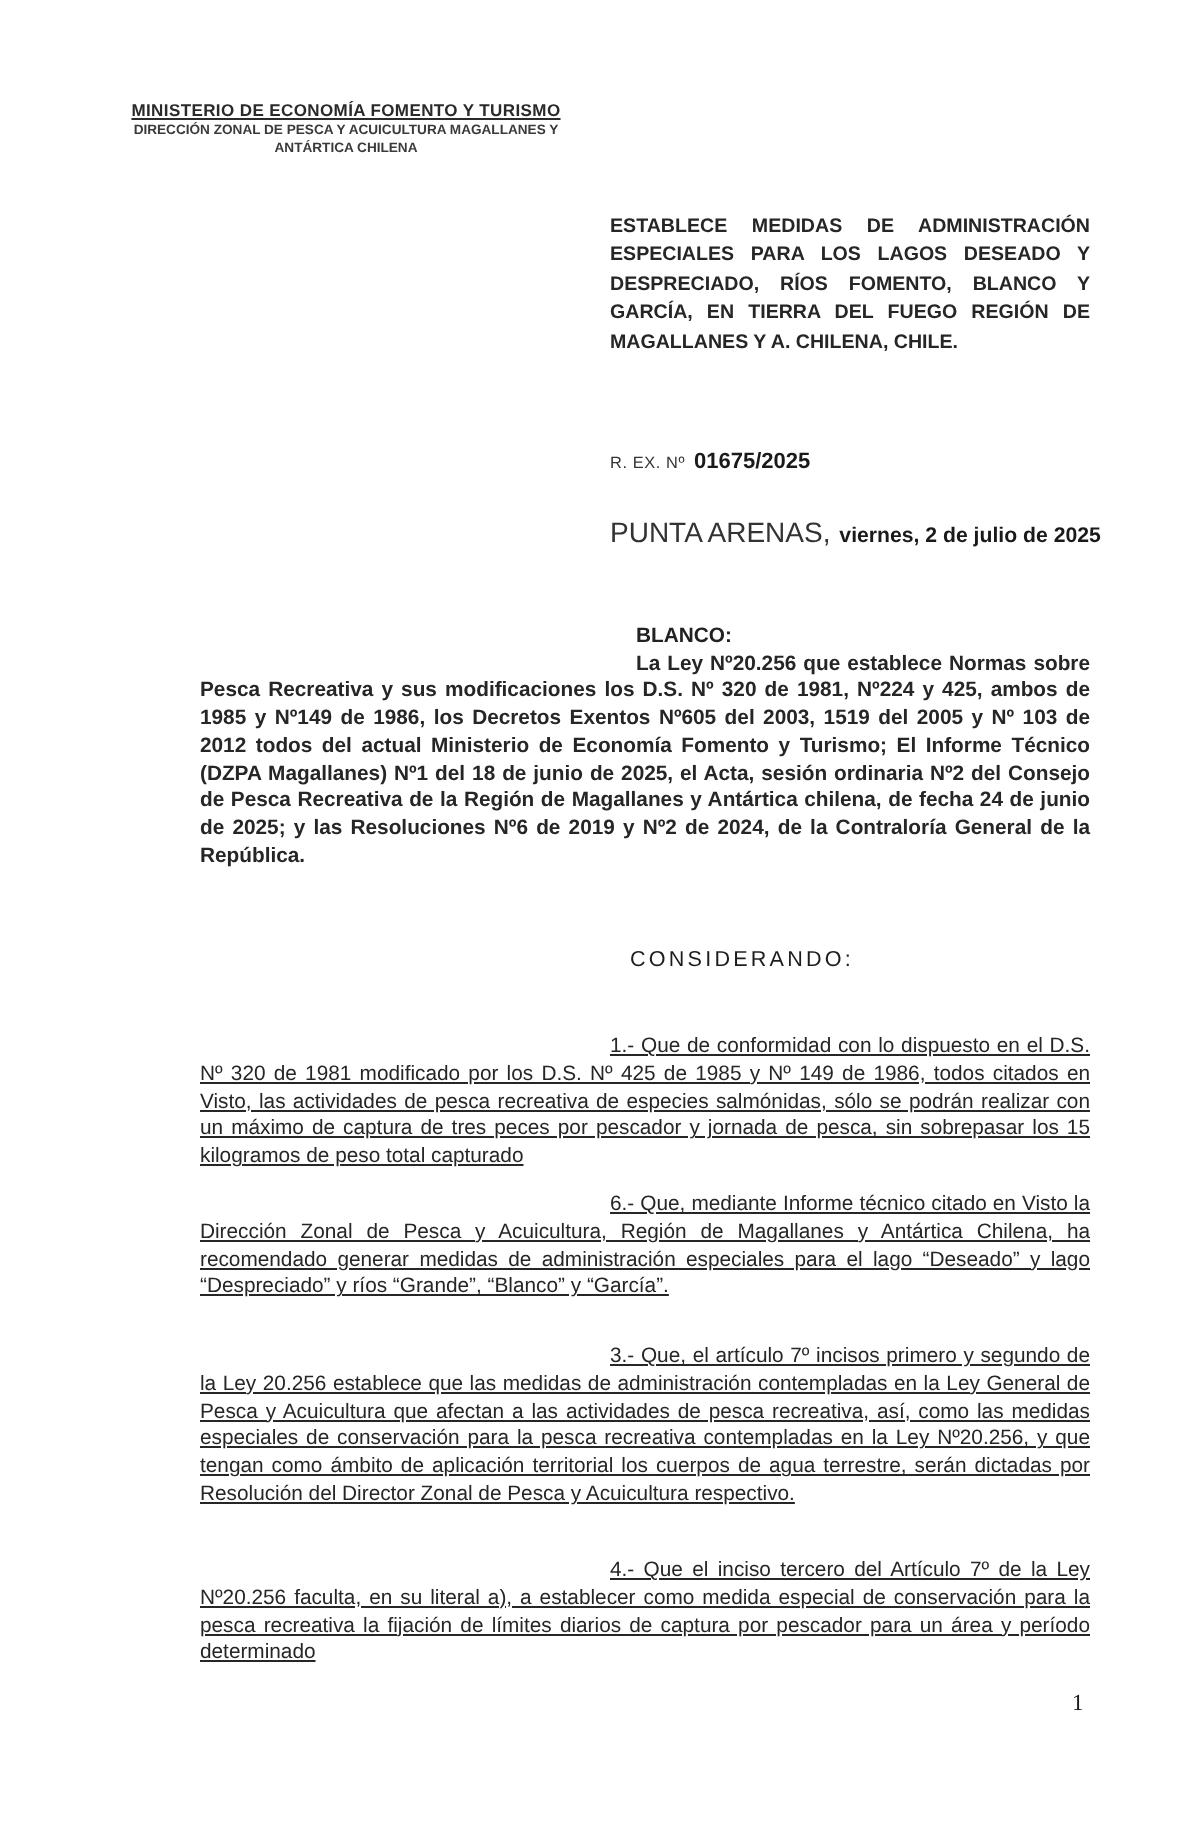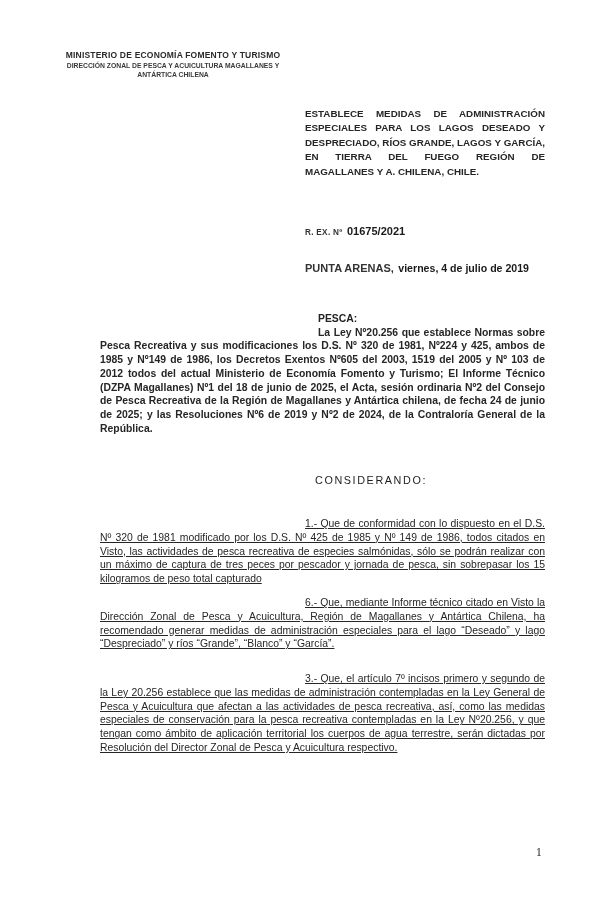--- a/index.html
+++ b/index.html
@@ -23,20 +23,21 @@
     left: 56px;
     width: 234px;
     text-align: center;
   }
   .letterhead .lh-line1 {
     font-size: 8.5px;
     font-weight: 700;
     letter-spacing: 0.2px;
     line-height: 11px;
     color: #2a2a2a;
+    text-decoration: underline;
   }
   .letterhead .lh-line2, .letterhead .lh-line3 {
     font-size: 6.8px;
     font-weight: 600;
     line-height: 9px;
     color: #3a3a3a;
   }
   
   .doc-title {
     position: absolute;
@@ -52,41 +53,41 @@
   
   .ref-line {
     position: absolute;
     top: 221px;
     left: 305px;
     width: 240px;
     white-space: nowrap;
   }
   .ref-label {
     font-size: 8.2px;
-    font-weight: 700;
+    font-weight: 400;
     color: #333;
     letter-spacing: 0.3px;
     text-align: center;
   }
   .ref-number {
     font-size: 11px;
     font-weight: 700;
     color: #1a1a1a;
   }
   
   .date-line {
     position: absolute;
     top: 258px;
     left: 305px;
     width: 250px;
     white-space: nowrap;
   }
   .place {
-    font-size: 11px;
-    font-weight: 700;
+    font-size: 14px;
+    font-weight: 400;
     color: #333;
   }
   .date-text {
     font-size: 10.6px;
     font-weight: 700;
     color: #1a1a1a;
   }
   
   .visto-section {
     position: absolute;
@@ -149,38 +150,39 @@
 <body>
 
 <div class="page">
 
   <div class="letterhead">
     <div class="lh-line1">MINISTERIO DE ECONOMÍA FOMENTO Y TURISMO</div>
     <div class="lh-line2">DIRECCIÓN ZONAL DE PESCA Y ACUICULTURA MAGALLANES Y</div>
     <div class="lh-line3">ANTÁRTICA CHILENA</div>
   </div>
 
-  <div class="doc-title">ESTABLECE MEDIDAS DE ADMINISTRACIÓN ESPECIALES PARA LOS LAGOS DESEADO Y DESPRECIADO, RÍOS GRANDE, LAGOS Y GARCÍA, EN TIERRA DEL FUEGO REGIÓN DE MAGALLANES Y A. CHILENA, CHILE.</div>
+  <div class="doc-title">ESTABLECE MEDIDAS DE ADMINISTRACIÓN ESPECIALES PARA LOS LAGOS DESEADO Y DESPRECIADO, RÍOS FOMENTO, BLANCO Y GARCÍA, EN TIERRA DEL FUEGO REGIÓN DE MAGALLANES Y A. CHILENA, CHILE.</div>
 
   <div class="ref-line">
     <span class="ref-label">R. EX. Nº</span>
-    <span class="ref-number">01675/2021</span>
+    <span class="ref-number">01675/2025</span>
   </div>
 
   <div class="date-line">
     <span class="place">PUNTA ARENAS,</span>
-    <span class="date-text">viernes, 4 de julio de 2019</span>
+    <span class="date-text">viernes, 2 de julio de 2025</span>
   </div>
 
   <div class="visto-section">
-    <p class="visto-heading">PESCA:</p>
+    <p class="visto-heading">BLANCO:</p>
     <p class="visto-body">La Ley Nº20.256 que establece Normas sobre Pesca Recreativa y sus modificaciones los D.S. Nº 320 de 1981, Nº224 y 425, ambos de 1985 y Nº149 de 1986, los Decretos Exentos Nº605 del 2003, 1519 del 2005 y Nº 103 de 2012 todos del actual Ministerio de Economía Fomento y Turismo; El Informe Técnico (DZPA Magallanes) Nº1 del 18 de junio de 2025, el Acta, sesión ordinaria Nº2 del Consejo de Pesca Recreativa de la Región de Magallanes y Antártica chilena, de fecha 24 de junio de 2025; y las Resoluciones Nº6 de 2019 y Nº2 de 2024, de la Contraloría General de la República.</p>
   </div>
 
   <div class="considerando-heading">CONSIDERANDO:</div>
 
   <p class="cons-par cons-par-1">1.- Que de conformidad con lo dispuesto en el D.S. Nº 320 de 1981 modificado por los D.S. Nº 425 de 1985 y Nº 149 de 1986, todos citados en Visto, las actividades de pesca recreativa de especies salmónidas, sólo se podrán realizar con un máximo de captura de tres peces por pescador y jornada de pesca, sin sobrepasar los 15 kilogramos de peso total capturado</p>
   <p class="cons-par cons-par-2">6.- Que, mediante Informe técnico citado en Visto la Dirección Zonal de Pesca y Acuicultura, Región de Magallanes y Antártica Chilena, ha recomendado generar medidas de administración especiales para el lago “Deseado” y lago “Despreciado” y ríos “Grande”, “Blanco” y “García”.</p>
   <p class="cons-par cons-par-3">3.- Que, el artículo 7º incisos primero y segundo de la Ley 20.256 establece que las medidas de administración contempladas en la Ley General de Pesca y Acuicultura que afectan a las actividades de pesca recreativa, así, como las medidas especiales de conservación para la pesca recreativa contempladas en la Ley Nº20.256, y que tengan como ámbito de aplicación territorial los cuerpos de agua terrestre, serán dictadas por Resolución del Director Zonal de Pesca y Acuicultura respectivo.</p>
+  <p class="cons-par cons-par-4">4.- Que el inciso tercero del Artículo 7º de la Ley Nº20.256 faculta, en su literal a), a establecer como medida especial de conservación para la pesca recreativa la fijación de límites diarios de captura por pescador para un área y período determinado</p>
 
   <div class="page-number">1</div>
 
 </div>
 
 </body></html>

